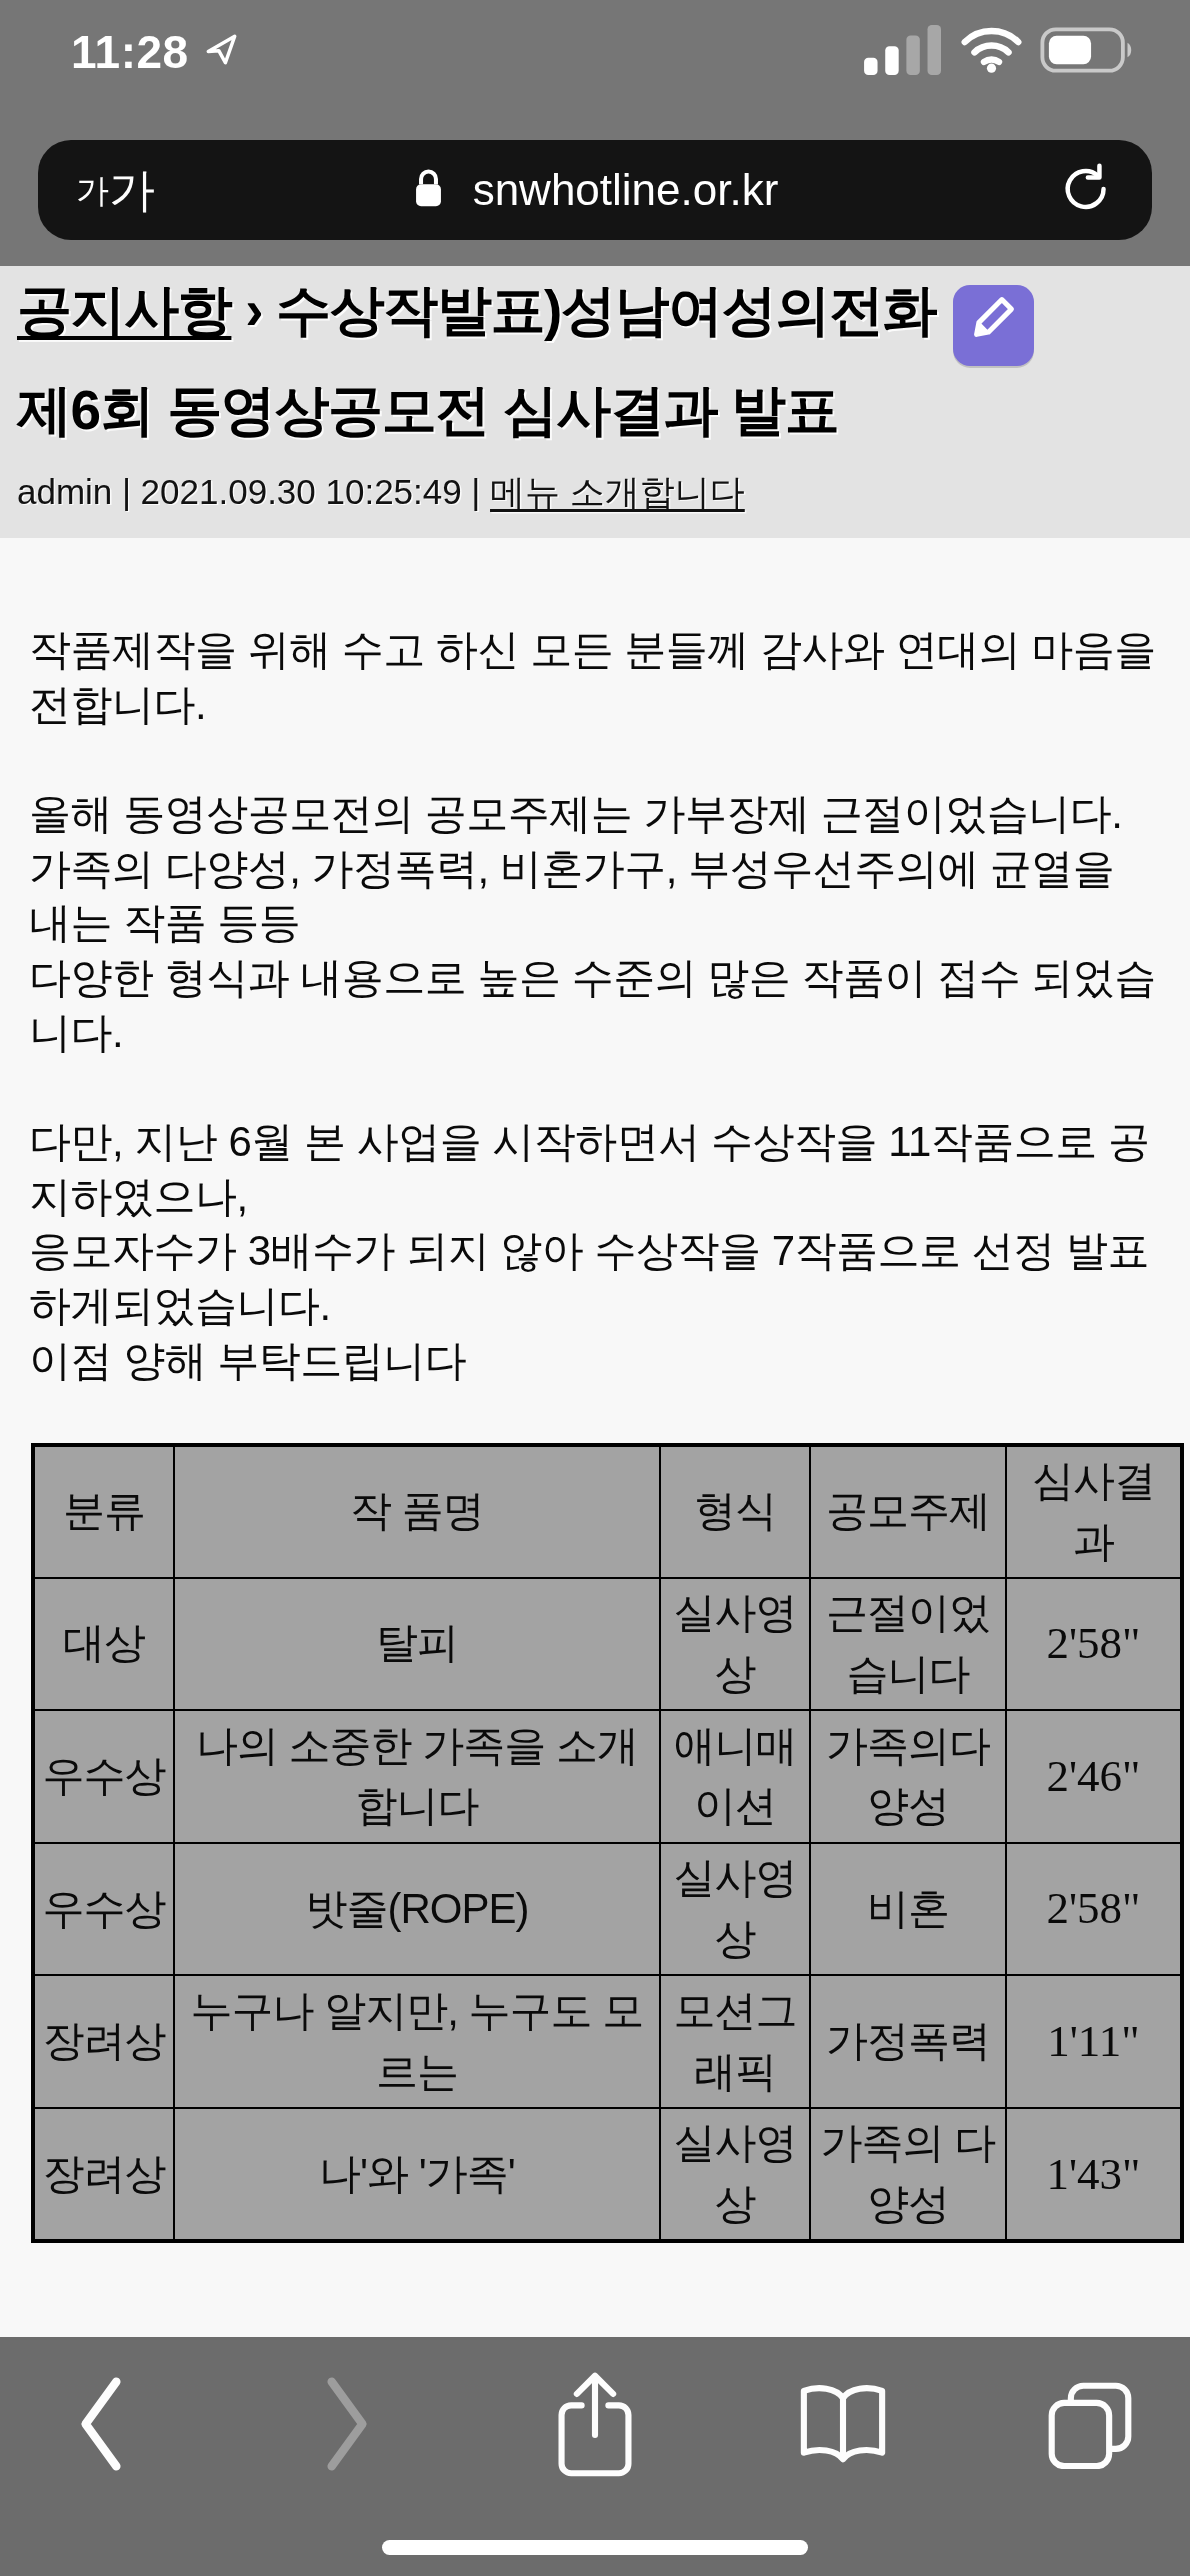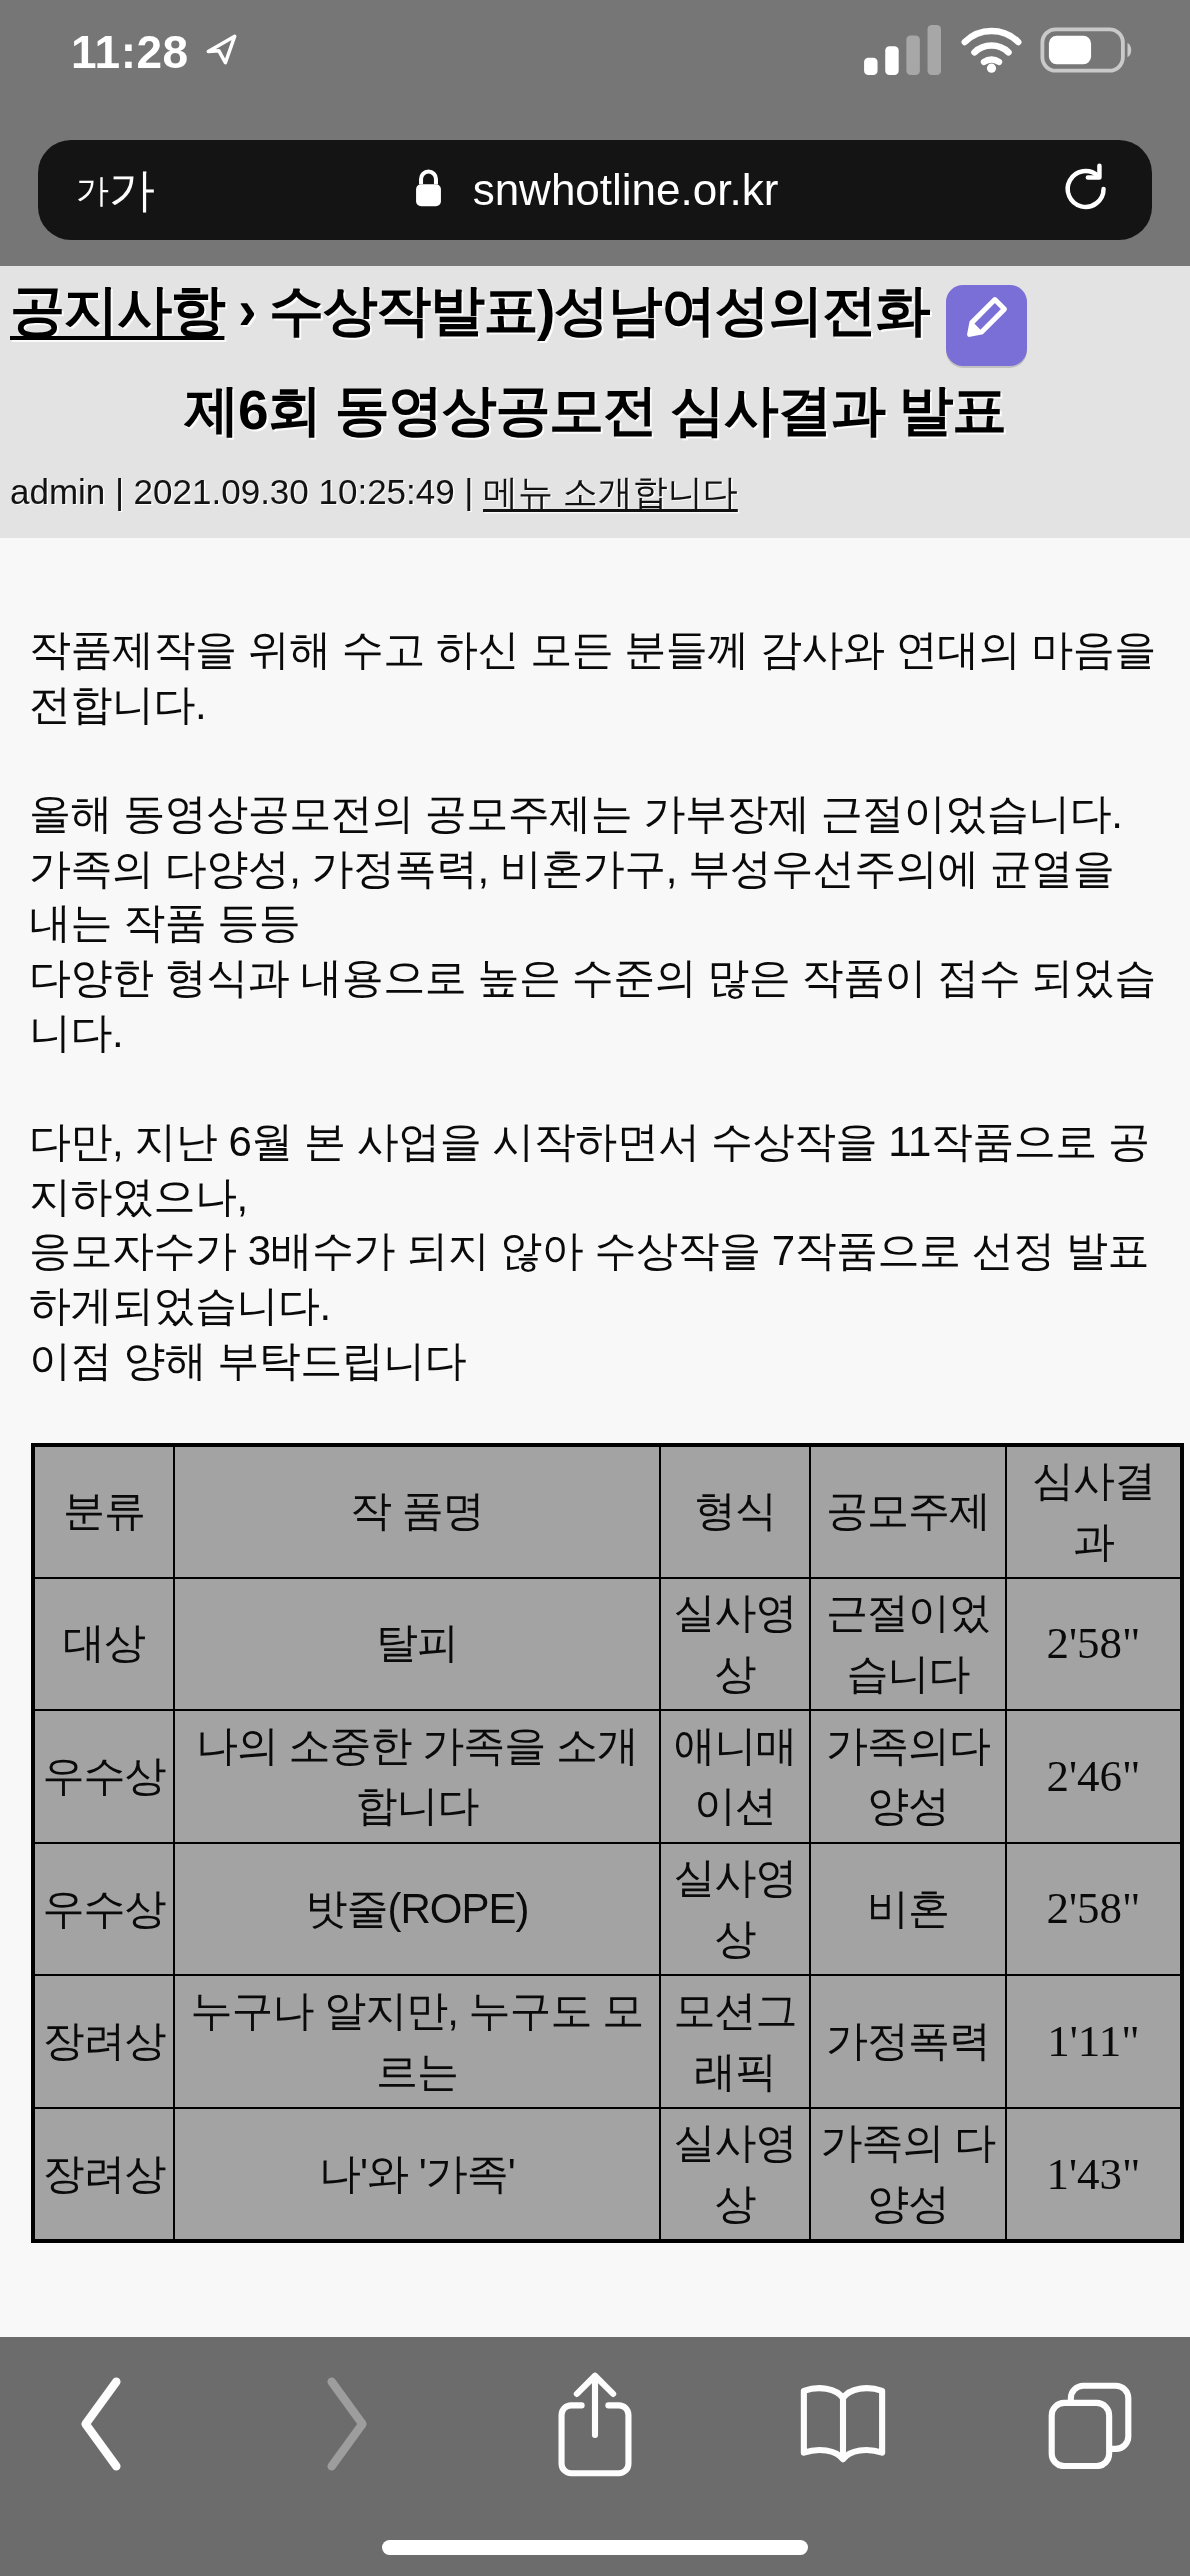--- a/index.html
+++ b/index.html
@@ -34,30 +34,30 @@
   .url-center{
     position:absolute;left:0;right:0;top:0;bottom:0;
     display:flex;align-items:center;justify-content:center;gap:28px;
     pointer-events:none;
   }
   .domain{font-size:44px;font-weight:400;color:#fff;}
   .reload-btn{display:flex;align-items:center;}
   
   .post-header{
     position:absolute;top:266px;left:0;right:0;height:272px;
-    background:#e3e3e3;box-sizing:border-box;padding:0 10px;
+    background:#e3e3e3;box-sizing:border-box;padding:0 17px;
     color:#000;overflow:hidden;
   }
   .page-title{
     margin:0;font-size:55px;font-weight:700;line-height:1.62;
     letter-spacing:-1.4px;color:#000;
     text-shadow:1.9px 1.9px 0 rgba(255,255,255,.85);
   }
   .breadcrumb-link{color:#000;text-decoration:underline;text-underline-offset:6.7px;text-decoration-thickness:3.8px;}
-  .title-line2{display:block;text-align:center;}
+  .title-line2{display:block;}
   .edit-badge{
     display:inline-flex;width:81px;height:81px;border-radius:17px;
     background:#7a6fd6;align-items:center;justify-content:center;
     vertical-align:-15.3px;margin-left:17px;box-shadow:0 1.9px 0 rgba(0,0,0,.15);
   }
   .post-meta{font-size:35px;color:#121212;margin-top:13.4px;
     text-shadow:1.4px 1.4px 0 rgba(255,255,255,.85);}
   .post-meta .sep{padding:0 9.6px;}
   .skip-link{color:#121212;text-decoration:underline;text-underline-offset:4.8px;}
   

